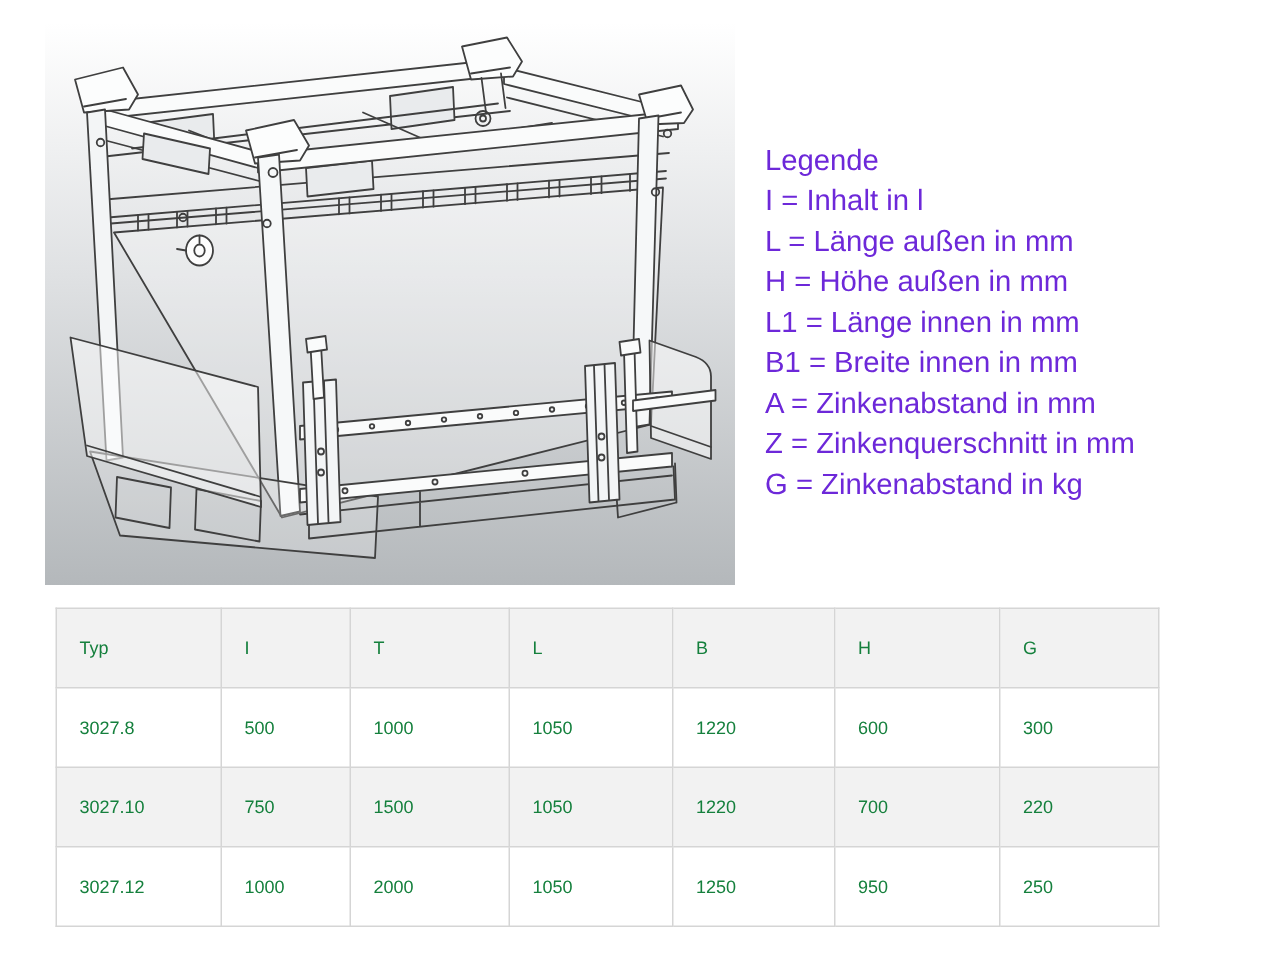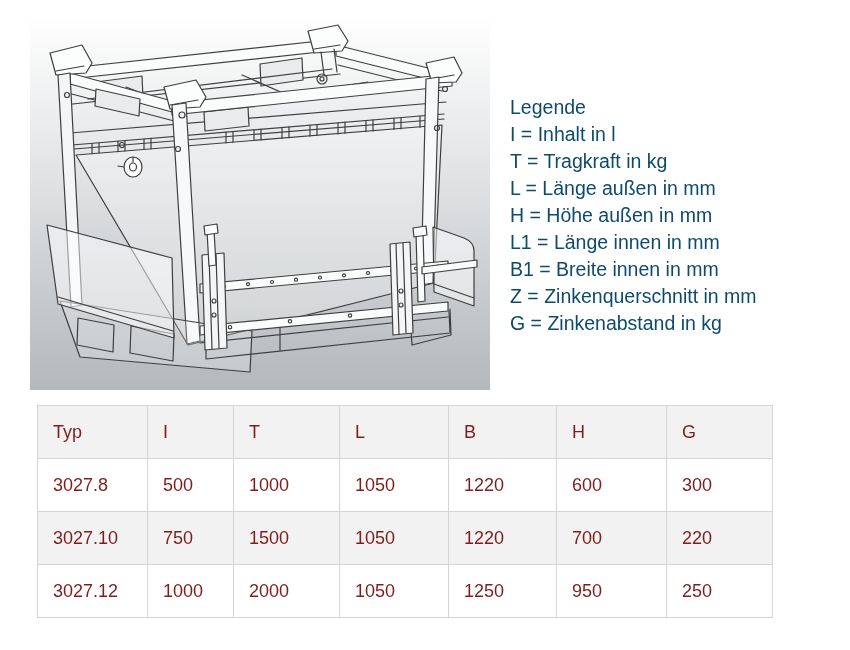--- a/index.html
+++ b/index.html
@@ -9,29 +9,29 @@
   }
   
   .figure{
     position:absolute;left:30px;top:15px;width:460px;height:375px;
   }
   .figure svg{display:block;width:460px;height:375px;}
 
   
   .legend{
     position:absolute;left:510px;top:94px;width:310px;
-    font-size:19.5px;line-height:27px;color:#0c4a6e;
+    font-size:19.5px;line-height:27px;color:#6d28d9;
   }
   .legend div{white-space:nowrap;}
 
   
   table.spec{
     position:absolute;left:37px;top:405px;width:735px;
     border-collapse:collapse;table-layout:fixed;
-    font-size:18px;color:#7f1d1d;
+    font-size:12px;color:#15803d;
   }
   table.spec th,table.spec td{
     border:1px solid #d5d5d5;
     height:52px;padding:0 6px 0 15px;
     text-align:left;vertical-align:middle;
     font-weight:normal;overflow:hidden;white-space:nowrap;
   }
   table.spec thead th{background:#f2f2f2;}
   table.spec tbody tr:nth-child(even){background:#f2f2f2;}
   table.spec tbody tr:nth-child(odd){background:#ffffff;}
@@ -167,25 +167,25 @@
       </g>
 
       <polygon points="392,252 447,245 447,252 392,259" fill="#fafbfb"></polygon>
     </g>
   </svg>
 </div>
 
 <div class="legend">
   <div>Legende</div>
   <div>I = Inhalt in l</div>
-  <div>T = Tragkraft in kg</div>
   <div>L = Länge außen in mm</div>
   <div>H = Höhe außen in mm</div>
   <div>L1 = Länge innen in mm</div>
   <div>B1 = Breite innen in mm</div>
+  <div>A = Zinkenabstand in mm</div>
   <div>Z = Zinkenquerschnitt in mm</div>
   <div>G = Zinkenabstand in kg</div>
 </div>
 
 <table class="spec">
   <colgroup>
     <col style="width:110px">
       <col style="width:86px">
       <col style="width:106px">
     <col style="width:109px">

